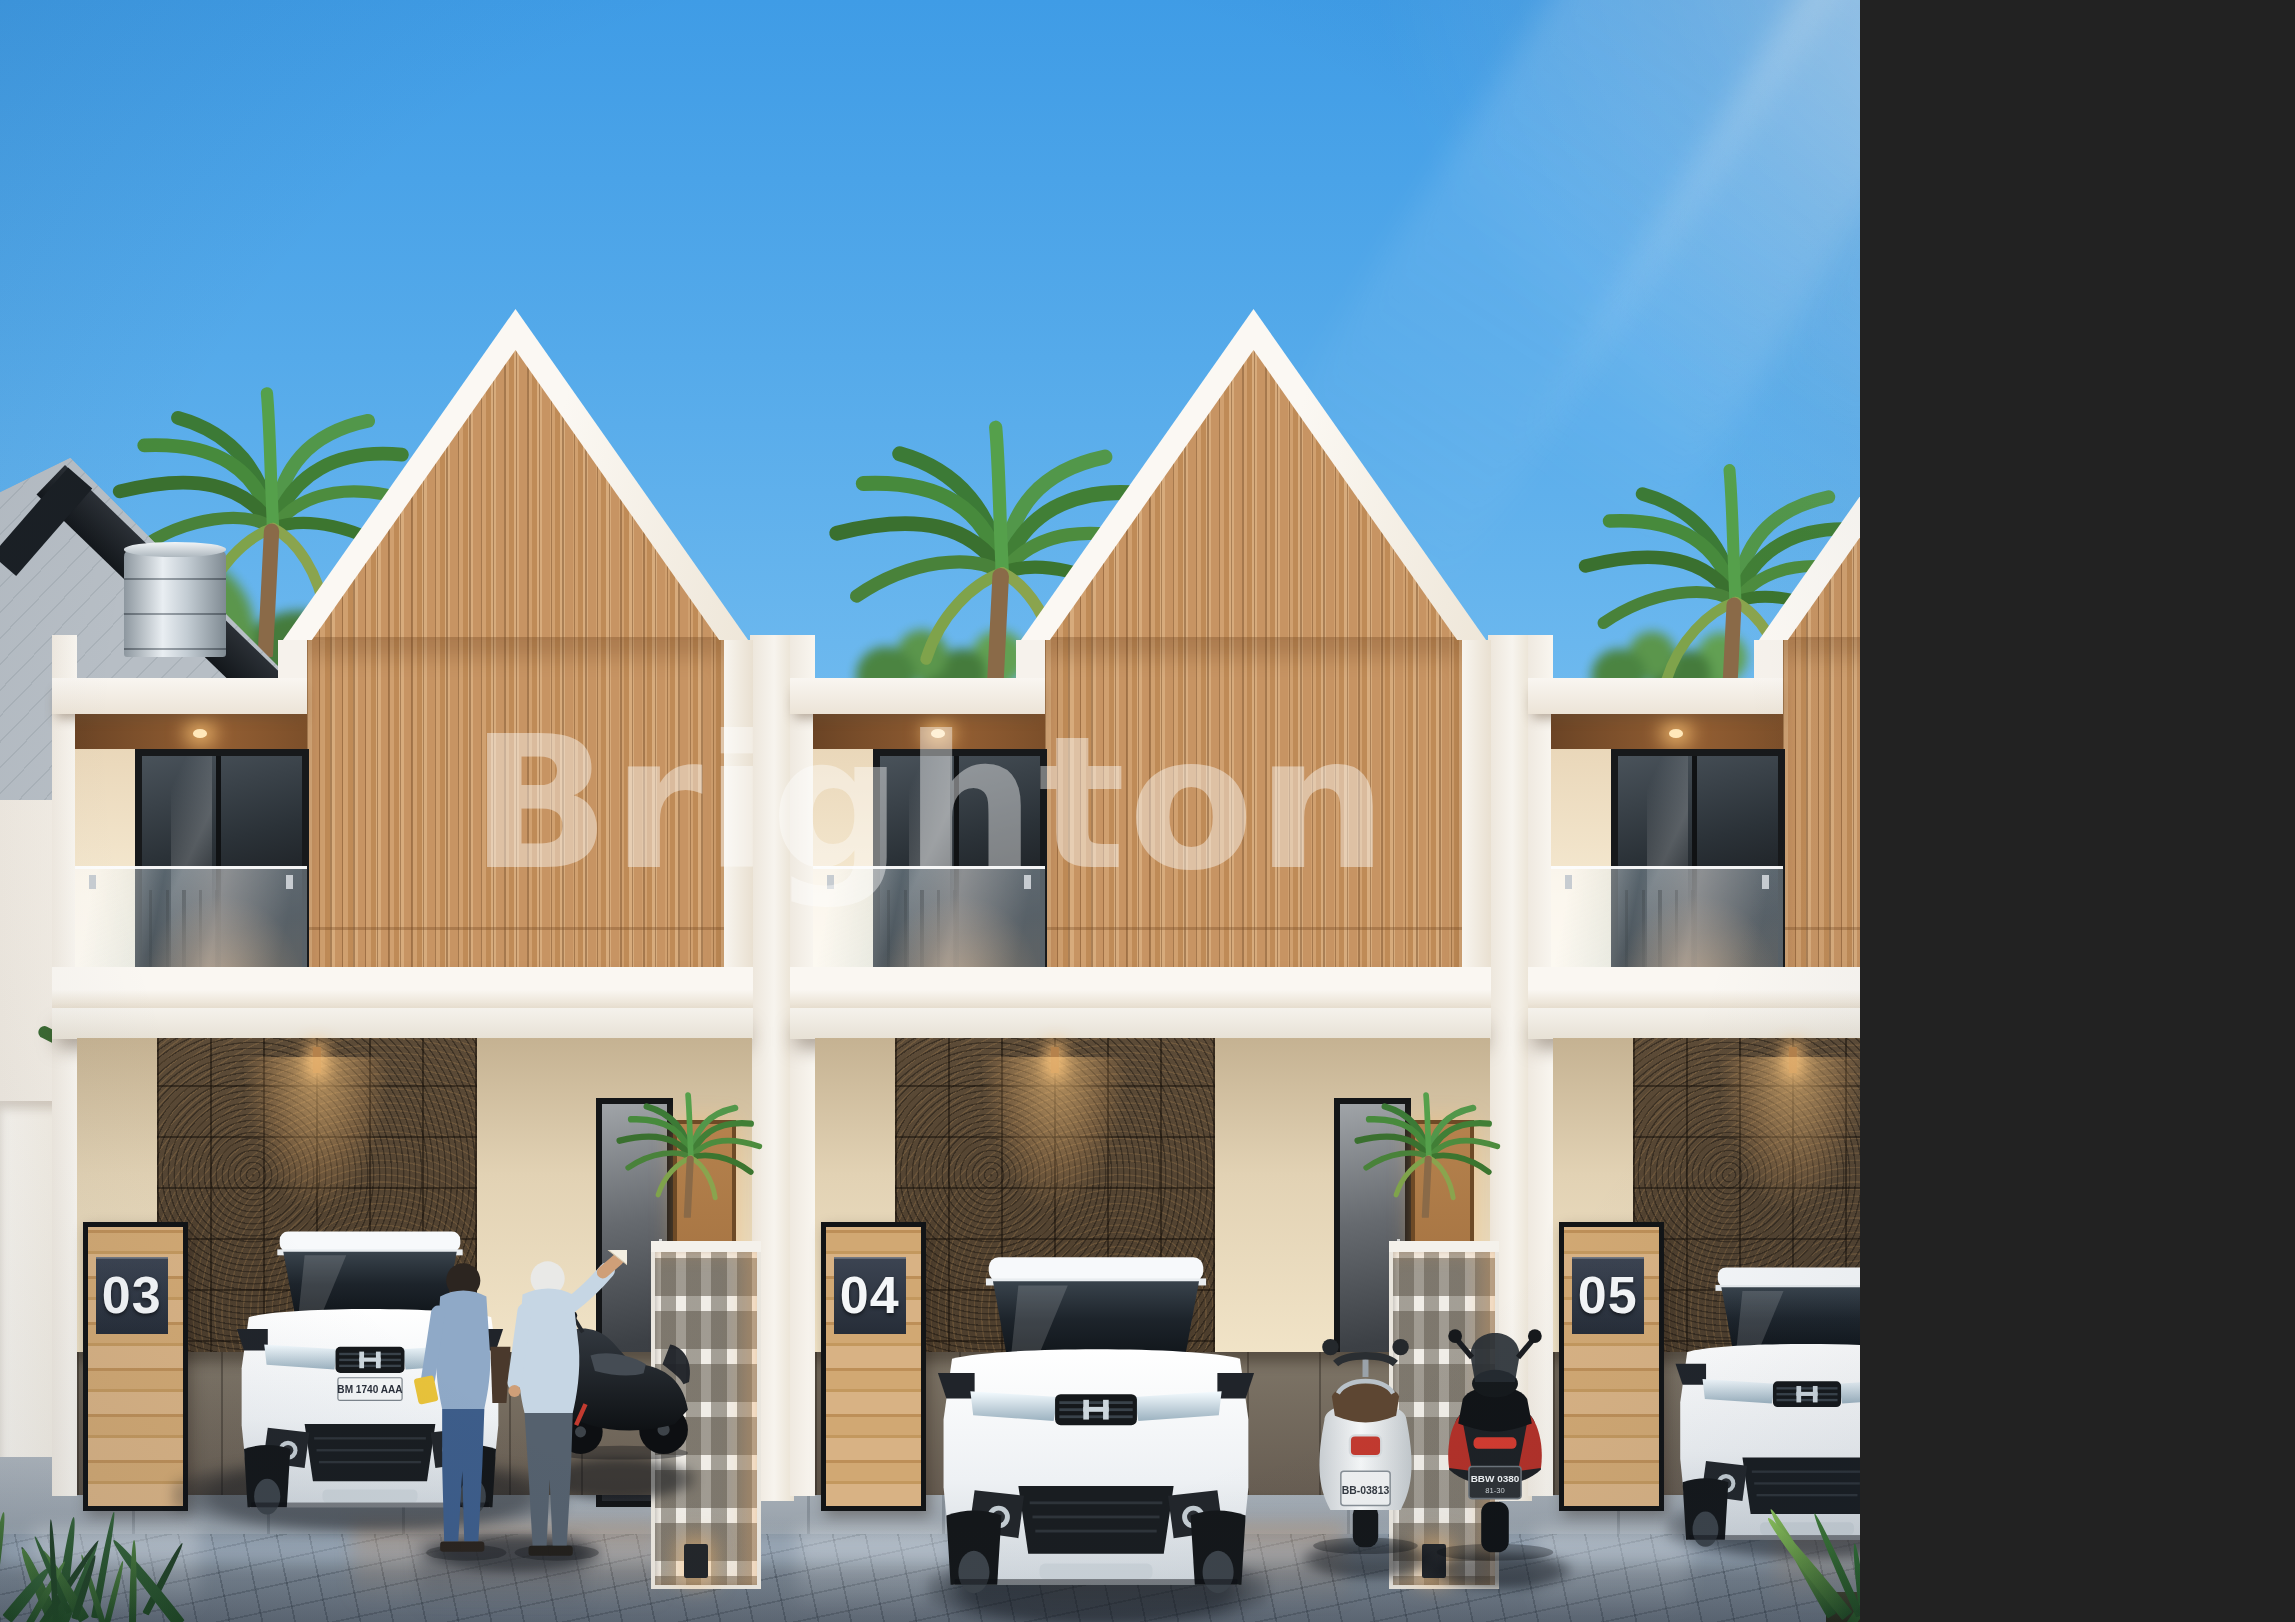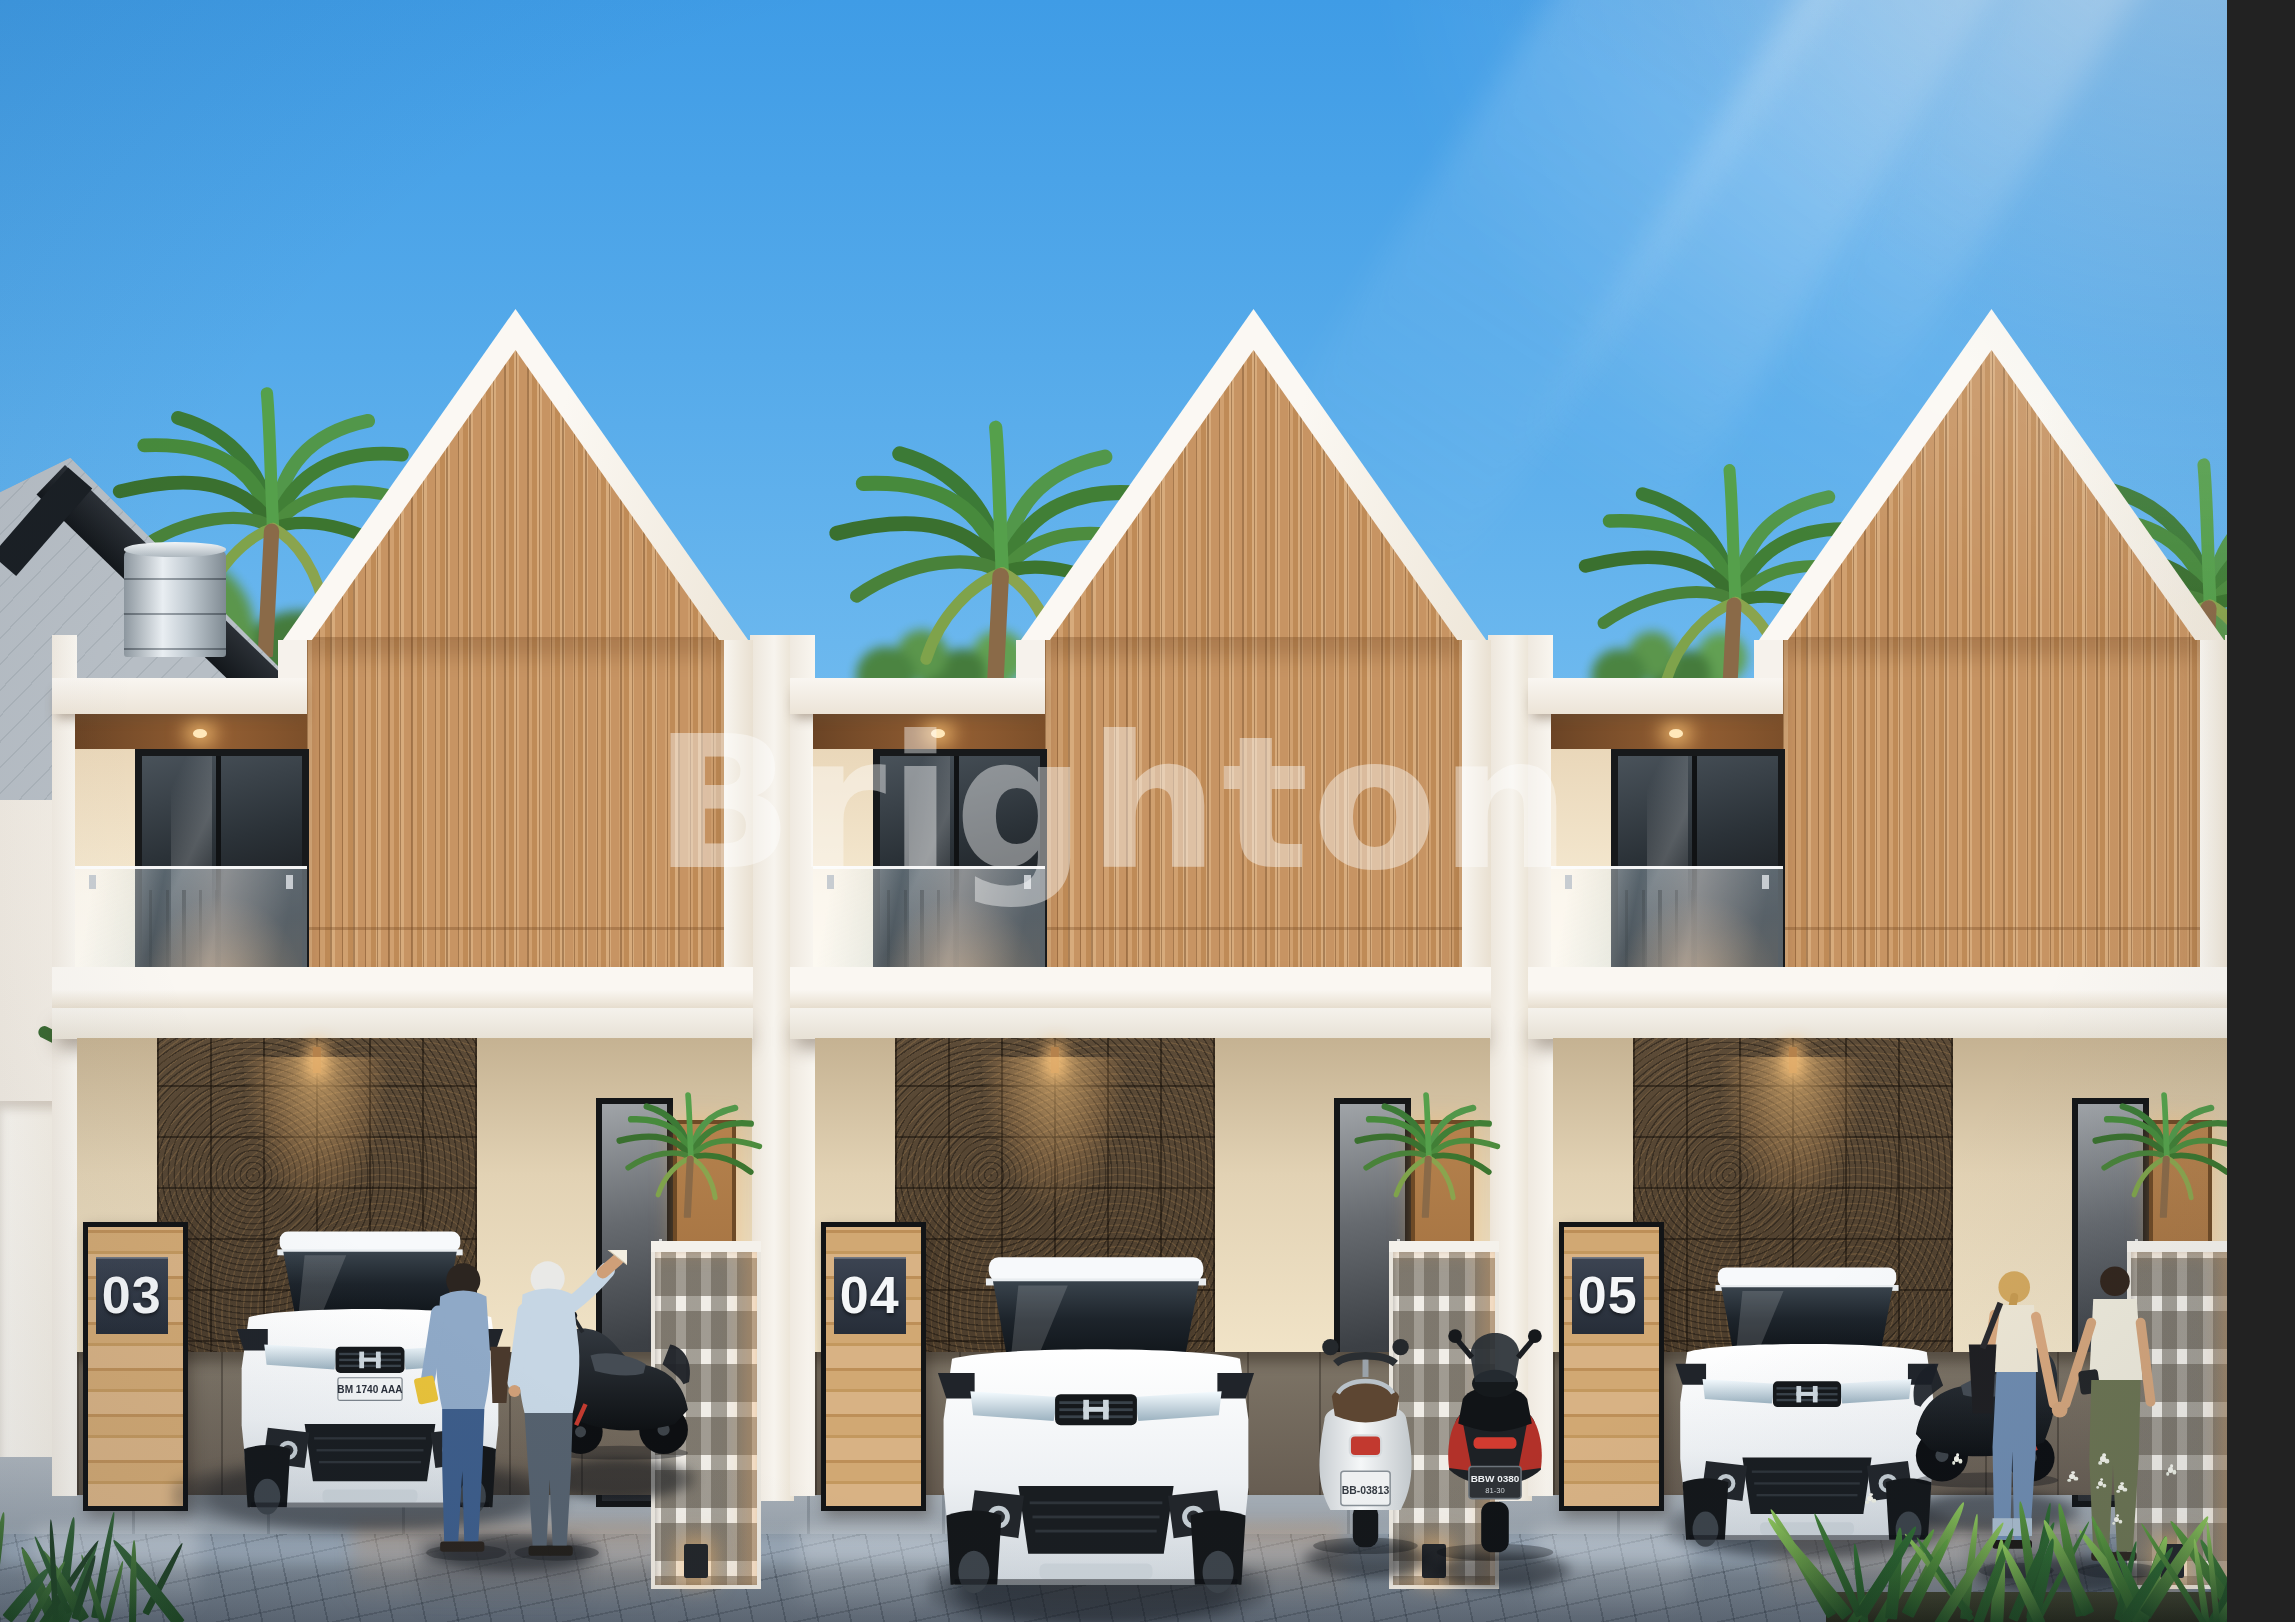--- a/index.html
+++ b/index.html
@@ -1,16 +1,16 @@
 <!DOCTYPE html>
 <html style="font-size:8.8px"><head>
 <meta charset="utf-8">
 <style>
   html,body{margin:0;padding:0;background:#222;}
-  #scene{position:relative;width:2227px;height:1623px;overflow:hidden;
+  #scene{position:relative;width:1860px;height:1623px;overflow:hidden;
          font-family:"Liberation Sans",sans-serif;}
   .abs{position:absolute;}
   
   #sky{inset:0;background:linear-gradient(180deg,#3f9ce6 0%,#55aaea 22%,#74bdf0 48%,#a4d5f6 72%,#cfeafc 100%);z-index:1;}
   .ray{position:absolute;background:linear-gradient(180deg,rgba(255,255,255,.40),rgba(255,255,255,0) 85%);
        filter:blur(14.3px);transform-origin:top center;z-index:2;}
   
   .tree{position:absolute;z-index:2;filter:blur(5.5px);opacity:.97;background:
     radial-gradient(circle at 18% 62%,#4a833c 0 18%,transparent 19%),
     radial-gradient(circle at 38% 40%,#5b9547 0 20%,transparent 21%),

